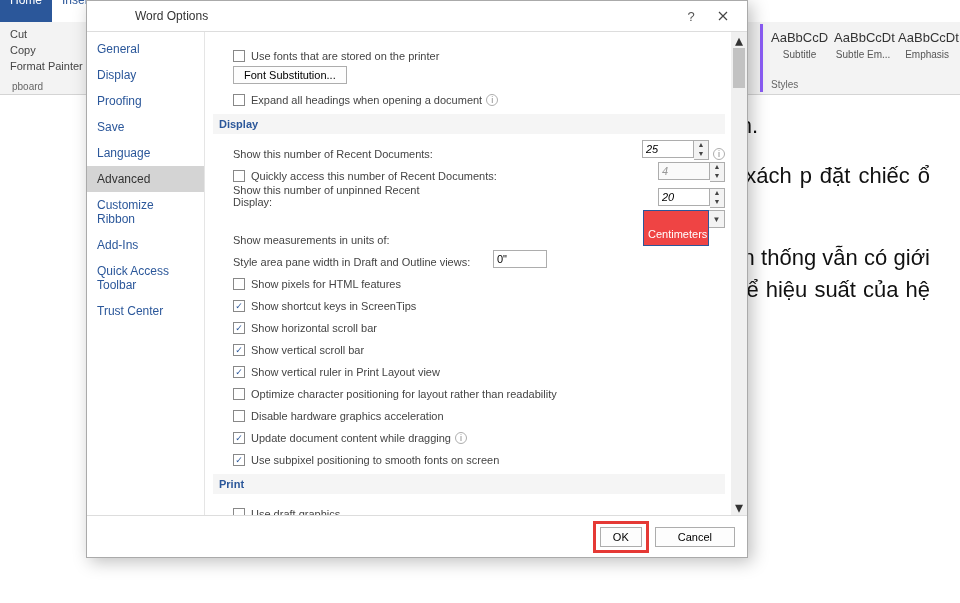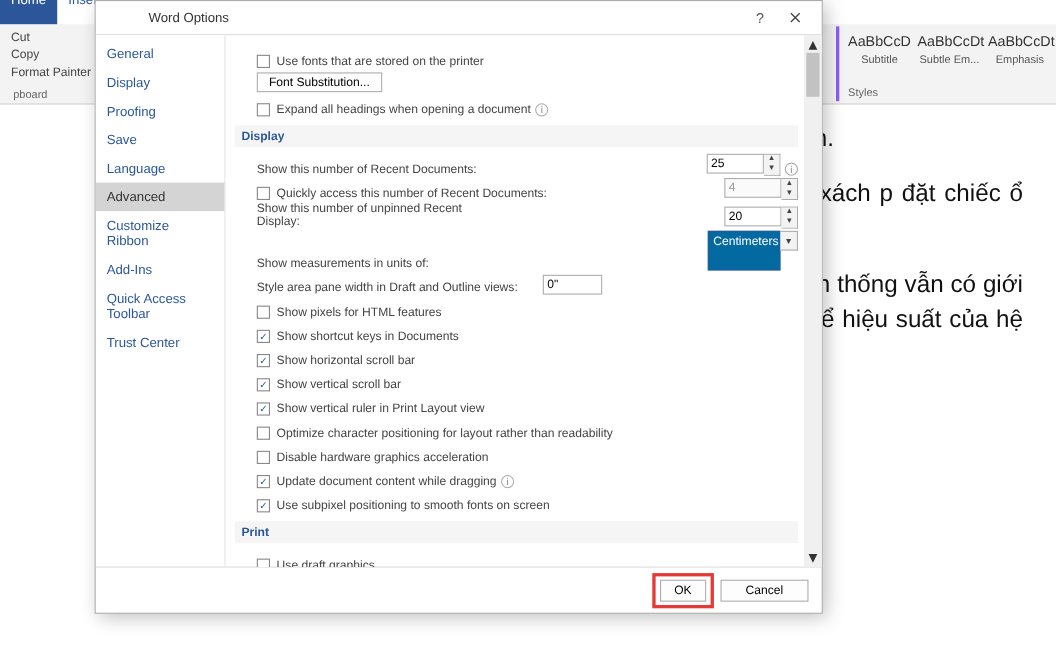--- a/index.html
+++ b/index.html
@@ -42,26 +42,26 @@
 .scrollbar .thumb { position:absolute; left:2px; right:2px; top:0; height:40px; background:#c2c2c2; }
 
 .section-head { font-weight:600; color:#2b579a; background:#f5f5f5; padding:4px 6px; margin:8px 0 6px -6px; }
 .row { display:flex; align-items:center; min-height:20px; margin:2px 0; }
 .row.indent { padding-left:14px;align-items:flex-end; }
 .row label { display:flex; align-items:center; gap:6px; }
 .chk { width:12px; height:12px; border:1px solid #888; display:inline-flex; align-items:center; justify-content:center; font-size:9px; color:#2b579a; background:#fff; }
 .chk.checked::after { content:"✓"; }
 .btn-inline { border:1px solid #adadad; background:#fdfdfd; padding:2px 10px; font-size:11px; }
 .spin { display:flex; margin-left:auto; }
-.spin input { width:52px; height:18px; font-size:11px; padding:1px 3px; border:1px solid #adadad; }
+.spin input { width:52px; height:18px; font-size:11px; padding:1px 3px; border:1px solid #adadad;font-style:italic; }
 .spin .spinbtns { display:flex; flex-direction:column; border:1px solid #adadad; border-left:none; }
 .spin .spinbtns div { width:14px; height:9px; font-size:7px; text-align:center; line-height:8px; background:#f3f3f3; }
 .label-col { width:220px; }
 .select { display:flex; margin-left:auto; }
-.select .selbox { border:1px solid #2b579a; background:#0369a1; color:#fff; padding:3px 4px; font-size:11px; height:36px; width:66px; }
+.select .selbox { border:1px solid #2b579a; background:#ef4444; color:#fff; padding:17px 4px; font-size:11px; height:36px; width:66px; }
 .select .selarrow { width:16px; height:18px; border:1px solid #adadad; border-left:none; background:#f3f3f3; display:flex; align-items:center; justify-content:center; font-size:8px; }
 .txt { border:1px solid #adadad; height:18px; padding:1px 3px; font-size:11px; width:54px; }
 .info { width:12px; height:12px; border:1px solid #adadad; border-radius:50%; font-size:9px; display:inline-flex; align-items:center; justify-content:center; color:#888; margin-left:4px; }
 
 .dlg-footer { height:42px; border-top:1px solid #ddd; display:flex; align-items:center; justify-content:flex-end; gap:8px; padding:0 12px; }
 .dlg-footer .btn { border:1px solid #adadad; background:#fdfdfd; padding:3px 22px; font-size:11px; }
 .ok-highlight { border:3px solid #e53935; padding:3px 4px; margin-right:-2px; }
 .ok-highlight .btn { padding:3px 12px; }
 </style>
 </head>
@@ -196,21 +196,21 @@
         </div>
         <div class="row indent">
             <label>
               <span class="chk"></span>
               <span>Show pixels for HTML features</span>
             </label>
           </div>
         <div class="row indent">
             <label>
               <span class="chk checked"></span>
-              <span>Show shortcut keys in Documents</span>
+              <span>Show shortcut keys in ScreenTips</span>
             </label>
           </div>
         <div class="row indent">
             <label>
               <span class="chk checked"></span>
               <span>Show horizontal scroll bar</span>
             </label>
           </div>
         <div class="row indent">
             <label>

